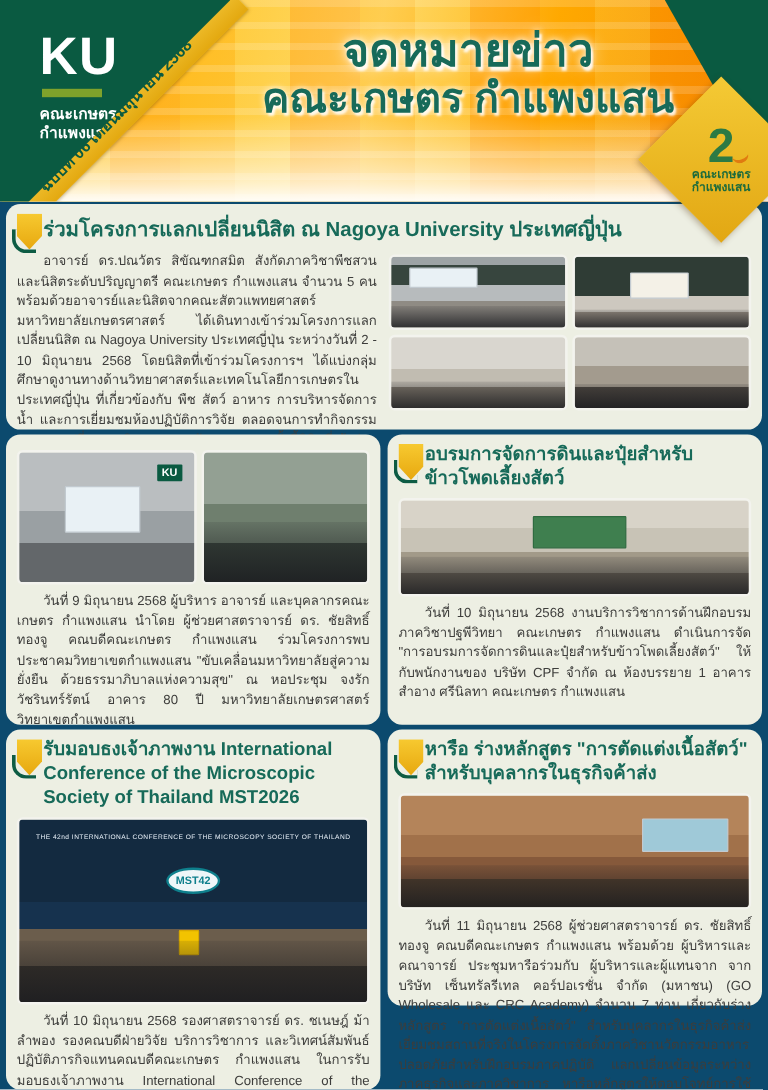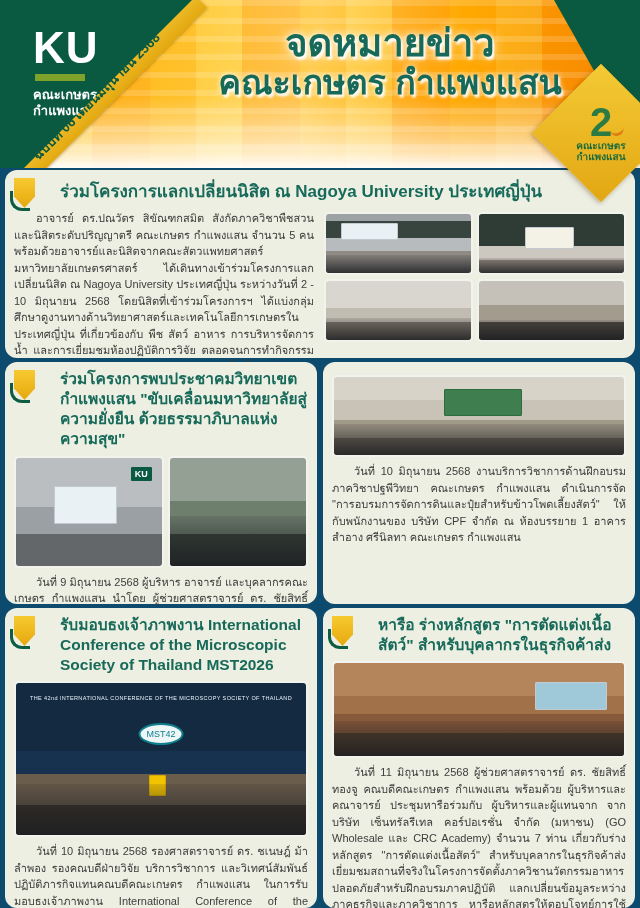--- a/index.html
+++ b/index.html
@@ -43,23 +43,23 @@
   .em-num::after{content:"";position:absolute;right:-12px;bottom:4px;width:14px;height:8px;
       border-bottom:3px solid #e07b10;border-radius:0 0 10px 10px;transform:rotate(-15deg);}
   .em-l1,.em-l2{font-size:10px;font-weight:bold;color:#1d6b3c;line-height:1.15;}
 
   
   .card{position:absolute;background:#edefe3;border-radius:12px;box-sizing:border-box;padding:7px 9px;}
   .s1{left:5px;top:170px;width:630px;height:188px;}
   .s2{left:5px;top:362px;width:312px;height:242px;}
   .s3{left:323px;top:362px;width:312px;height:242px;}
   .s4{left:5px;top:608px;width:312px;height:300px;}
-  .s5{left:323px;top:608px;width:312px;height:300px;}
-
-  .h-row{display:flex;gap:25px;align-items:flex-start;}
+  .s5{left:323px;top:608px;width:312px;height:230px;}
+
+  .h-row{display:flex;gap:1px;align-items:flex-start;}
   .bm{width:21px;height:30px;position:relative;flex:0 0 auto;margin-top:1px;}
   .bm::before{content:"";position:absolute;inset:0;z-index:1;
       background:linear-gradient(180deg,#f7c930,#e7a80f);
       clip-path:polygon(0 0,100% 0,100% 62%,50% 100%,0 62%);}
   .bm::after{content:"";position:absolute;left:-4px;bottom:-3px;width:17px;height:17px;
       border-left:3px solid #0d5c44;border-bottom:3px solid #0d5c44;border-bottom-left-radius:12px;}
   h2{margin:0;color:#176a59;font-weight:bold;font-size:15.5px;line-height:1.3;}
   .s1 h2{font-size:17px;margin-top:4px;}
 
   p.body{margin:6px 0 0 0;font-size:11px;line-height:1.5;color:#3d3d3b;
@@ -90,21 +90,21 @@
   .prow2{display:grid;grid-template-columns:150px 1fr;gap:4px;margin-top:6px;height:112px;}
   .s3 .p3{height:82px;margin-top:6px;}
   .s4 .p4{height:156px;margin-top:6px;}
   .s5 .p5{height:97px;margin-top:6px;}
 
   .ku-badge{position:absolute;right:7%;top:9%;background:#0a5a41;color:#fff;font-weight:bold;
       font-size:9px;padding:2px 4px;border-radius:1px;}
   .mst-banner{position:absolute;left:4%;right:4%;top:7%;color:#eaf2fa;font-size:5.5px;
       letter-spacing:.4px;text-align:center;line-height:1.5;}
   .mst-badge{position:absolute;left:50%;top:26%;transform:translateX(-50%);background:#eef6f8;
-      color:#0e7f8c;font-weight:normal;font-size:9px;padding:4px 6px;border-radius:50%;
+      color:#0e7f8c;font-weight:bold;font-size:9px;padding:4px 6px;border-radius:50%;
       border:2px solid #0e7f8c;}
   .flag{position:absolute;left:46%;bottom:26%;width:15px;height:19px;background:#f2c300;
       border:1px solid #d8a900;border-radius:1px;}
 </style>
 </head>
 <body>
 
 <div id="page">
 
   <header class="masthead">
@@ -154,37 +154,37 @@
           <div class="heads" style="height:38%;"></div>
         </div>
         <div class="photo p1d">
           <div class="heads" style="height:34%;"></div>
         </div>
       </div>
     </div>
   </section>
 
   <section class="card s2">
-    <div class="h-row">
-      <div class="bm"></div>
-      <h2>ร่วมโครงการพบประชาคมวิทยาเขตกำแพงแสน "ขับเคลื่อนมหาวิทยาลัยสู่ความยั่งยืน ด้วยธรรมาภิบาลแห่งความสุข"</h2>
-    </div>
     <div class="prow2">
       <div class="photo p2a">
         <div class="scr" style="left:26%;top:26%;width:42%;height:34%;"></div>
         <div class="ku-badge">KU</div>
       </div>
       <div class="photo p2b">
         <div class="heads" style="height:46%;"></div>
       </div>
     </div>
     <p class="body">วันที่ 9 มิถุนายน 2568 ผู้บริหาร อาจารย์ และบุคลากรคณะเกษตร กำแพงแสน นำโดย ผู้ช่วยศาสตราจารย์ ดร. ชัยสิทธิ์ ทองจู คณบดีคณะเกษตร กำแพงแสน ร่วมโครงการพบประชาคมวิทยาเขตกำแพงแสน "ขับเคลื่อนมหาวิทยาลัยสู่ความยั่งยืน ด้วยธรรมาภิบาลแห่งความสุข" ณ หอประชุม จงรักวัชรินทร์รัตน์ อาคาร 80 ปี มหาวิทยาลัยเกษตรศาสตร์ วิทยาเขตกำแพงแสน</p>
   </section>
 
   <section class="card s3">
+    <div class="h-row">
+      <div class="bm"></div>
+      <h2 style="max-width:230px;">อบรมการจัดการดินและปุ๋ยสำหรับข้าวโพดเลี้ยงสัตว์</h2>
+    </div>
     <div class="photo p3">
       <div class="scr" style="left:38%;top:16%;width:26%;height:32%;background:#3f7f4f;border-color:#2f6b40;"></div>
       <div class="heads" style="height:40%;"></div>
     </div>
     <p class="body">วันที่ 10 มิถุนายน 2568 งานบริการวิชาการด้านฝึกอบรม ภาควิชาปฐพีวิทยา คณะเกษตร กำแพงแสน ดำเนินการจัด "การอบรมการจัดการดินและปุ๋ยสำหรับข้าวโพดเลี้ยงสัตว์" ให้กับพนักงานของ บริษัท CPF จำกัด ณ ห้องบรรยาย 1 อาคารสำอาง ศรีนิลทา คณะเกษตร กำแพงแสน</p>
   </section>
 
   <section class="card s4">
     <div class="h-row">
       <div class="bm"></div>

